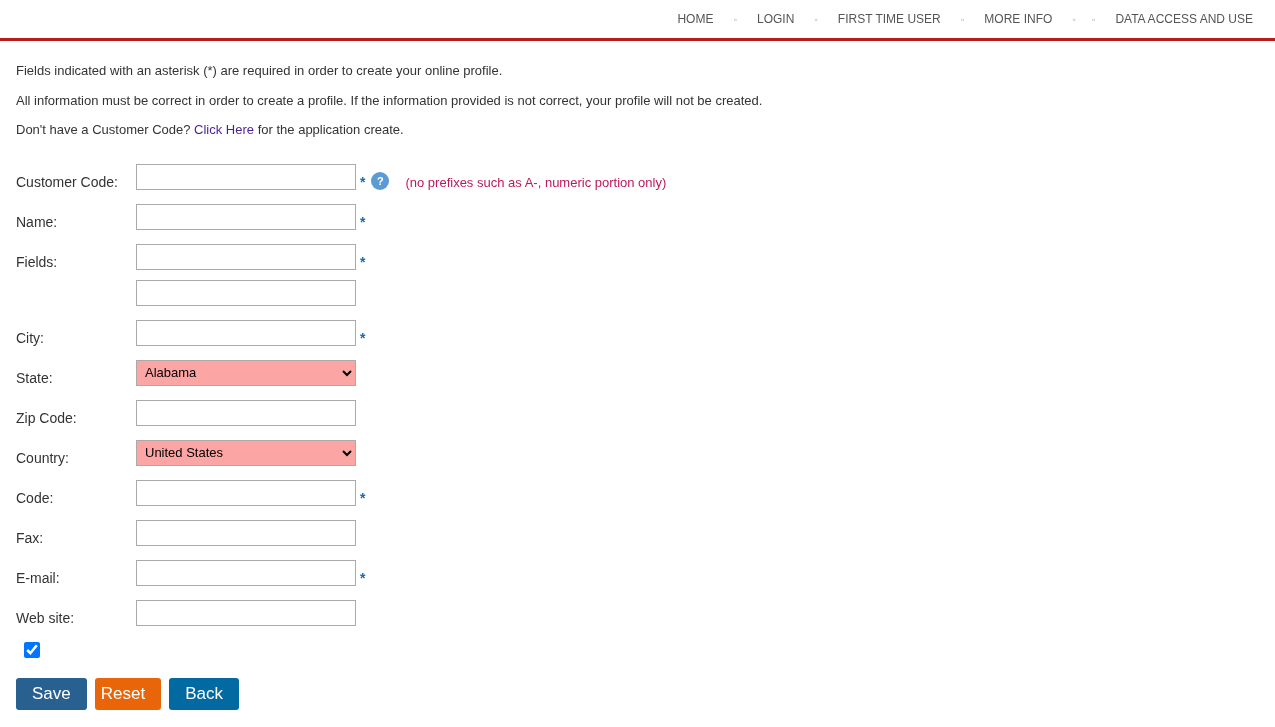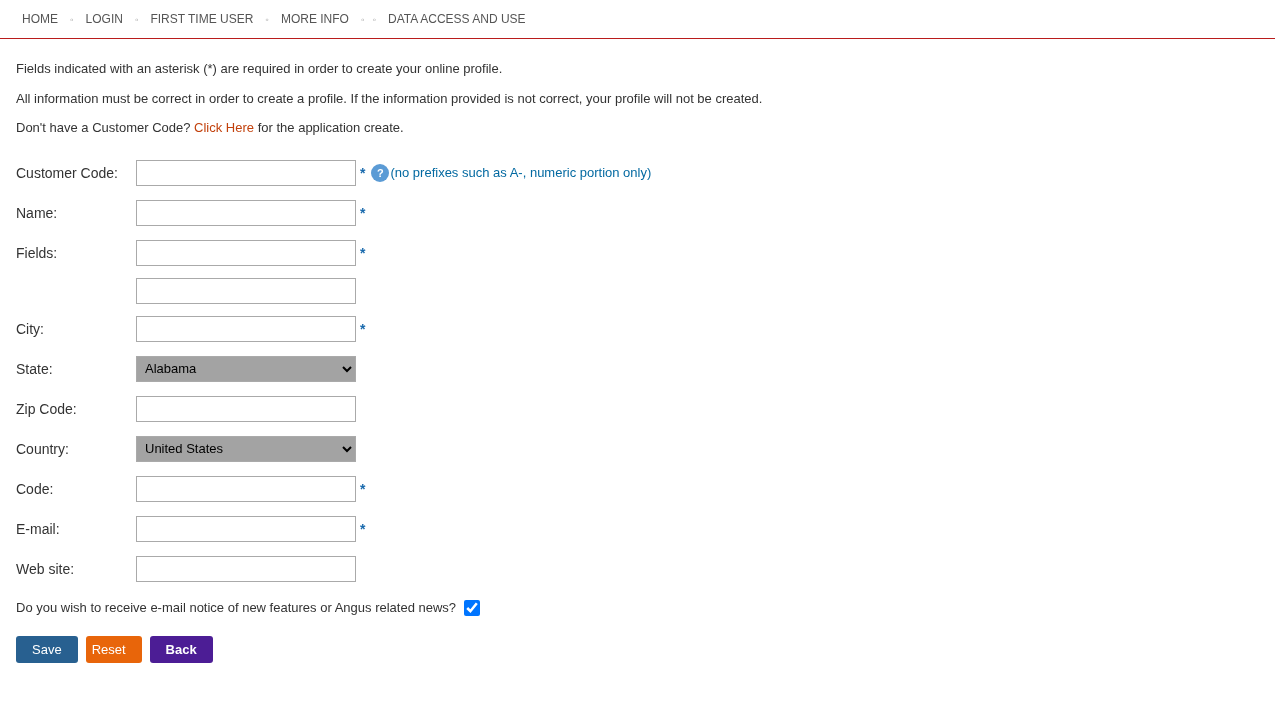--- a/index.html
+++ b/index.html
@@ -12,26 +12,27 @@
       font-family: Arial, Helvetica, sans-serif;
       font-size: 14px;
       color: #333;
       background: #fff;
       padding: 0;
     }
 
     
     .nav-bar {
       display: flex;
+      justify-content: flex-end;
       align-items: center;
       padding: 8px 16px;
-      border-bottom: 1px solid #b91c1c;
+      border-bottom: 3px solid #b91c1c;
       font-size: 12px;
       color: #555;
-      gap: 4px;
+      gap: 12px;
     }
 
     .nav-item {
       color: #555;
       text-decoration: none;
       padding: 4px 6px;
       cursor: pointer;
       white-space: nowrap;
     }
 
@@ -47,33 +48,33 @@
       max-width: 900px;
     }
 
     .info-text {
       margin-bottom: 10px;
       font-size: 13px;
       line-height: 1.5;
     }
 
     .click-here-link {
-      color: #c2410c;
+      color: #4c1d95;
       text-decoration: none;
       cursor: pointer;
     }
 
     
     .form-section {
       margin-top: 20px;
     }
 
     .form-row {
       display: flex;
-      align-items: center;
+      align-items: flex-end;
       margin-bottom: 10px;
       min-height: 30px;
     }
 
     .form-label {
       width: 120px;
       min-width: 120px;
       text-align: left;
       font-size: 14px;
       color: #333;
@@ -105,32 +106,32 @@
       border-radius: 50%;
       background-color: #5b9bd5;
       color: white;
       font-size: 11px;
       font-weight: bold;
       margin-left: 6px;
       cursor: pointer;
     }
 
     .helper-text {
-      margin-left: 1px;
-      font-size: 13px;
-      color: #0369a1;
+      margin-left: 16px;
+      font-size: 13px;
+      color: #be185d;
     }
 
     .form-select {
       width: 220px;
       height: 26px;
       border: 1px solid #aaa;
       padding: 2px 4px;
       font-size: 13px;
-      background: #a3a3a3;
+      background: #fca5a5;
       cursor: pointer;
       appearance: auto;
     }
 
     
     .form-row-no-label {
       display: flex;
       align-items: center;
       margin-bottom: 10px;
       padding-left: 120px;
@@ -154,40 +155,39 @@
 
     
     .button-row {
       display: flex;
       gap: 8px;
       margin-top: 20px;
     }
 
     .btn {
       padding: 6px 16px;
-      font-size: 13px;
+      font-size: 17px;
       border: none;
       cursor: pointer;
       border-radius: 3px;
       color: white;
       font-weight: normal;
     }
 
     .btn-save {
       background-color: #286090;
     }
 
     .btn-reset {
       background-color: #e8650a;
       padding-left: 6px;
     }
 
     .btn-back {
-      background-color: #4c1d95;
-      font-weight: bold;
+      background-color: #0369a1;
     }
   </style>
 </head>
 <body>
 
 <nav class="nav-bar">
   <a class="nav-item">HOME</a>
   <span class="nav-separator">◦</span>
   <a class="nav-item">LOGIN</a>
   <span class="nav-separator">◦</span>
@@ -255,34 +255,37 @@
       <label class="form-label">Country:</label>
       <select class="form-select" id="country-select"><option value="United States">United States</option><option value="Canada">Canada</option><option value="Mexico">Mexico</option><option value="United Kingdom">United Kingdom</option><option value="Australia">Australia</option><option value="Germany">Germany</option><option value="France">France</option><option value="Japan">Japan</option><option value="China">China</option><option value="Brazil">Brazil</option><option value="Other">Other</option></select>
     </div>
 
     <div class="form-row">
       <label class="form-label">Code:</label>
       <input class="form-input" type="text" style="">
       <span class="required-star">*</span>
     </div>
 
+    <div class="form-row">
+      <label class="form-label">Fax:</label>
+      <input class="form-input" type="text" style="">
+    </div>
 
     <div class="form-row">
       <label class="form-label">E-mail:</label>
       <input class="form-input" type="email" style="">
       <span class="required-star">*</span>
     </div>
 
     <div class="form-row">
       <label class="form-label">Web site:</label>
       <input class="form-input" type="text" style="">
     </div>
 
     <div class="checkbox-row">
-      <span>Do you wish to receive e-mail notice of new features or Angus related news?</span>
       <input class="email-checkbox" type="checkbox" checked="" style="">
     </div>
 
     <div class="button-row">
       <button class="btn btn-save">Save</button>
       <button class="btn btn-reset">Reset</button>
       <button class="btn btn-back">Back</button>
     </div>
 
   </div>

